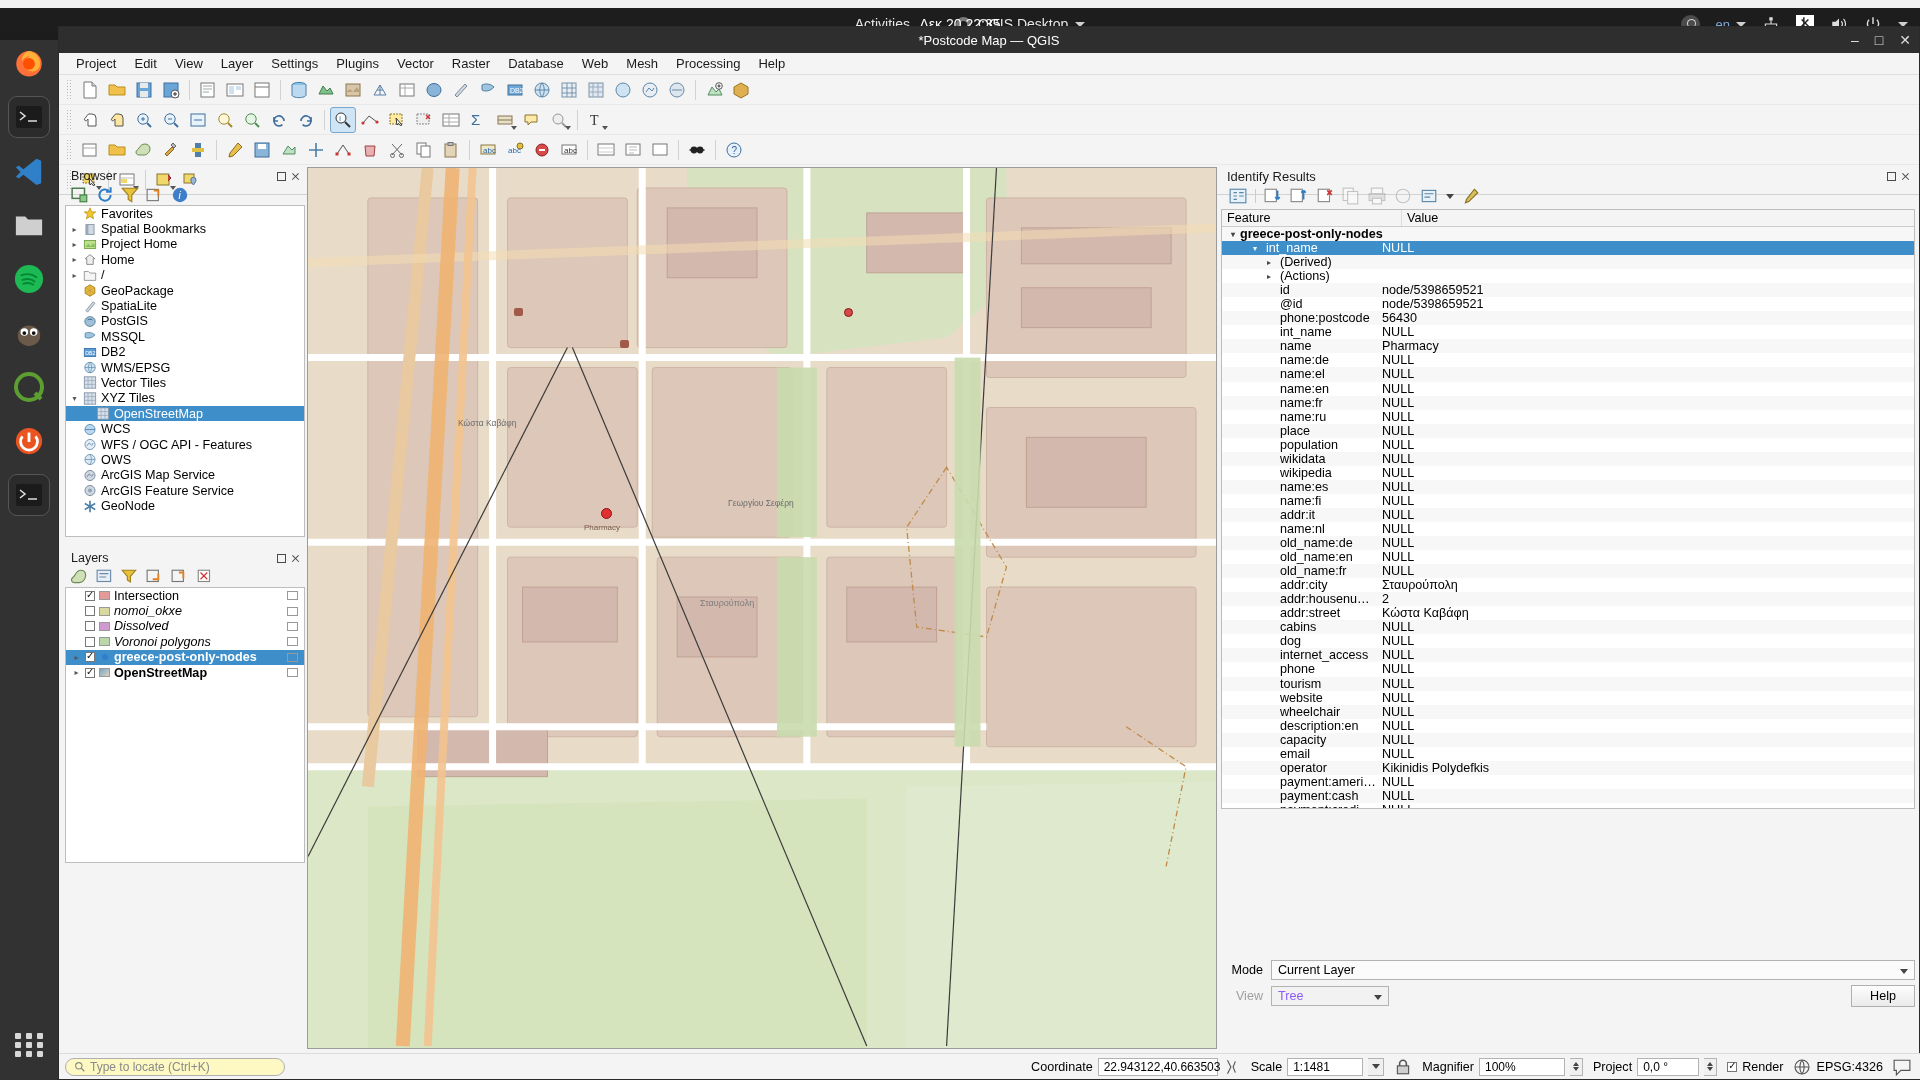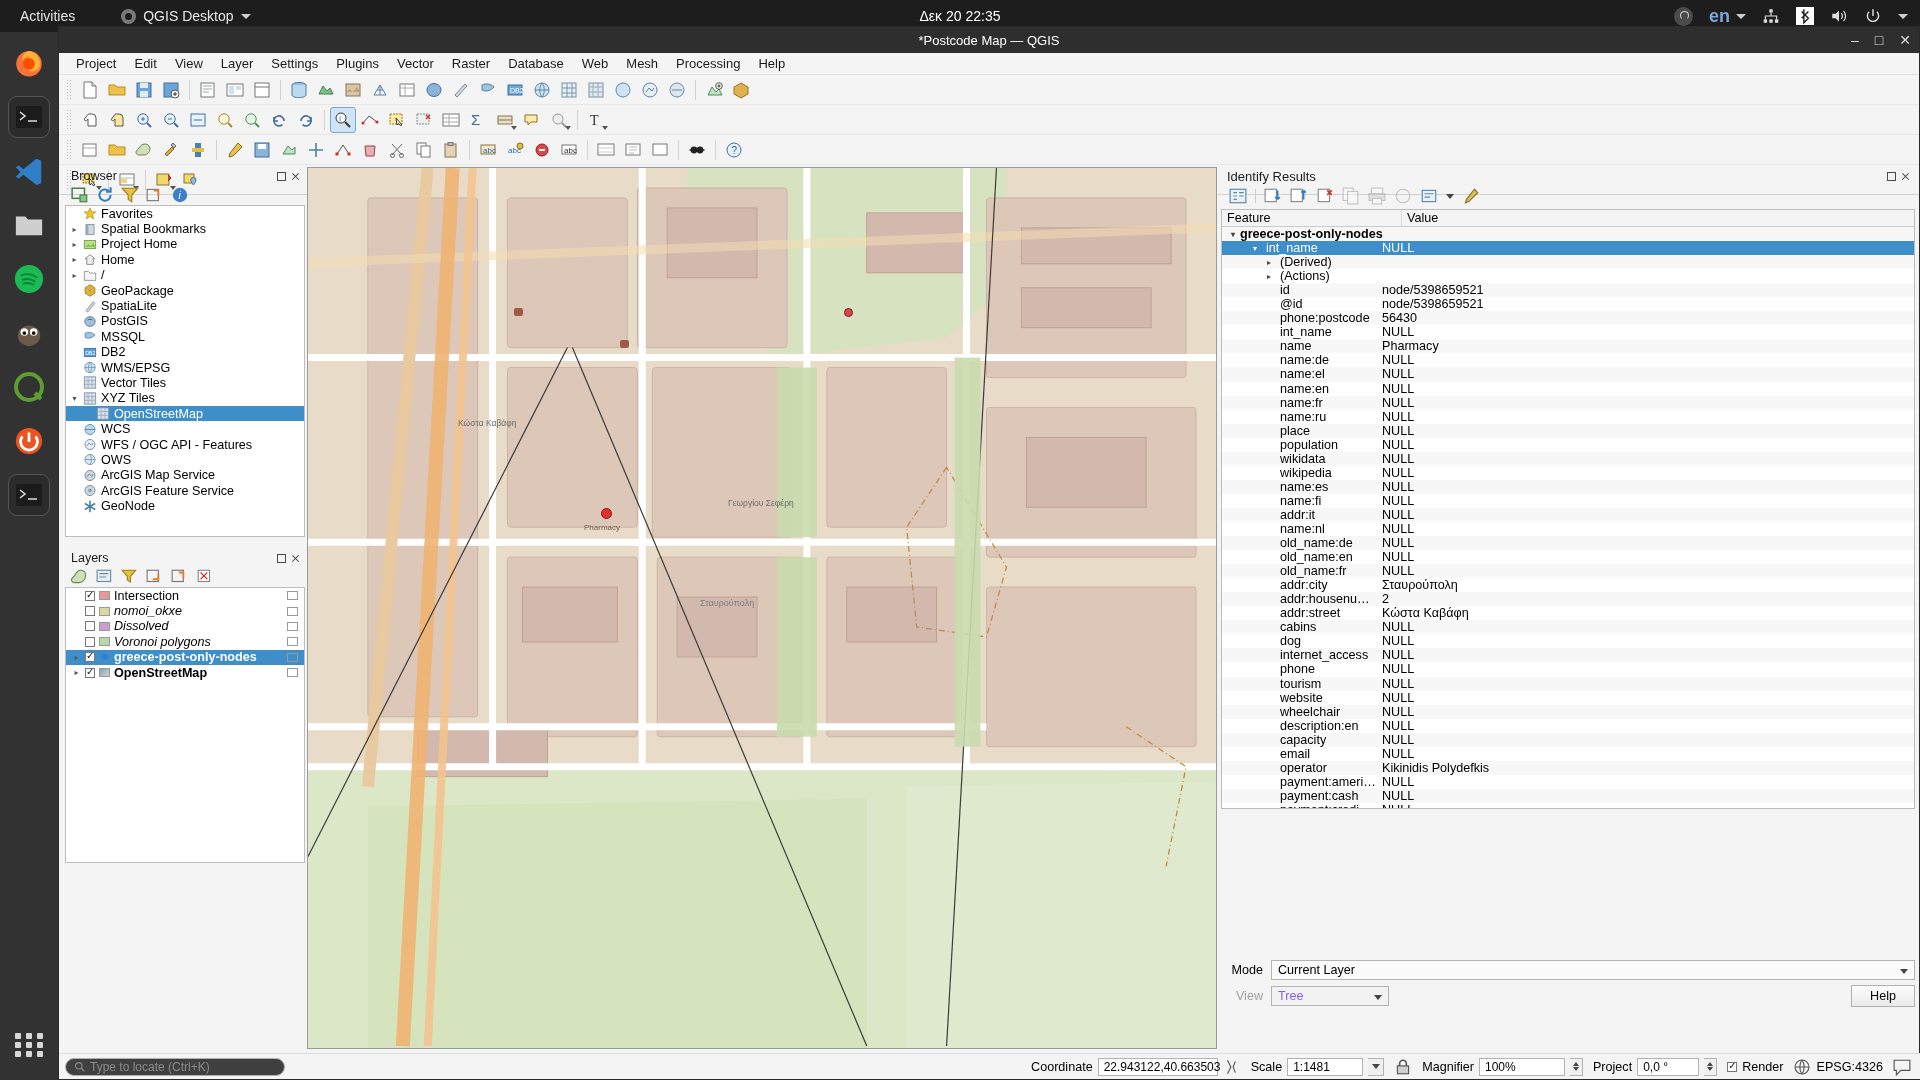--- a/index.html
+++ b/index.html
@@ -1,30 +1,30 @@
 <!DOCTYPE html>
 <html><head>
 <meta charset="utf-8">
 <style>
   * { box-sizing: border-box; margin:0; padding:0; }
   html,body { width:1920px; height:1080px; overflow:hidden; }
   body { font-family:"Liberation Sans", sans-serif; font-size:13px; background:#f0f0f0; }
 
   
-  #gnome-bar { position:absolute; left:0; top:0; width:1920px; height:32px; background:#1d1d1d; color:#e6e6e6; display:flex; align-items:center; font-size:14px; }
+  #gnome-bar { position:absolute; left:0; top:8px; width:1920px; height:32px; background:#1d1d1d; color:#e6e6e6; display:flex; align-items:center; font-size:14px;justify-content:center; }
   #gnome-bar .activities { padding:0 14px; margin-left:6px; }
   #gnome-bar .appmenu { display:flex; align-items:center; gap:7px; margin-left:32px; }
   .qicon-small { width:15px; height:15px; border-radius:50%; background:#7a7a7a; display:inline-block; position:relative; }
   .qicon-small:after { content:""; position:absolute; left:4px; top:4px; width:7px; height:7px; border-radius:50%; background:#1d1d1d; }
   .caret-d { width:0;height:0;border-left:5px solid transparent;border-right:5px solid transparent;border-top:5px solid #cfcfcf; display:inline-block; }
   #gnome-clock { position:absolute; left:50%; transform:translateX(-50%); color:#fff; font-size:14px; }
   #gnome-tray { position:absolute; right:12px; display:flex; align-items:center; gap:16px; }
   .tray-rec { width:19px;height:19px;border-radius:50%;background:#4b4b4b; position:relative; }
   .tray-rec:after{content:"";position:absolute;left:6px;top:4px;width:7px;height:7px;border:1.6px solid #d8d8d8;border-radius:50%;border-bottom-color:transparent;}
-  .lang { color:#7aa7d8; font-weight:bold; font-size:18px; }
+  .lang { color:#7aa7d8; font-weight:normal; font-size:13px; }
 
   
   #qgis { position:absolute; left:58px; top:26px; width:1862px; height:1054px; background:#f4f4f4; border:1px solid #2a2a2a; }
   #titlebar { height:26px; background:#2e2e2e; color:#fff; display:flex; align-items:center; justify-content:center; position:relative; font-size:13px; }
   .winbtns { position:absolute; right:8px; top:0; height:26px; display:flex; align-items:center; gap:16px; color:#dcdcdc; font-size:14px; }
   .winbtn { cursor:default; }
 
   #menubar { height:22px; background:#f4f4f4; display:flex; align-items:center; padding-left:8px; gap:0px; border-bottom:1px solid #e0e0e0; }
   #menubar .mi { padding:2px 9px; font-size:13px; color:#1b1b1b; }
 
@@ -83,21 +83,21 @@
   #idfooter { position:absolute; left:0; bottom:38px; width:694px; }
   .frow { display:flex; align-items:center; gap:8px; height:22px; margin-bottom:4px;text-align:right; }
   .flabel { width:42px; font-size:12.6px; }
   .fcombo { flex:1; height:20px; border:1px solid #b3b3b3; background:#fbfbfb; display:flex; align-items:center; padding-left:6px; font-size:12.6px; position:relative;}
   .fcombo .cv { width:0;height:0;border-left:4px solid transparent;border-right:4px solid transparent;border-top:5px solid #444; position:absolute; right:6px; top:8px;}
   .fcombo.dis { color:#8b5cf6; background:#f2f2f2;}
   .helpbtn { width:64px; height:22px; border:1px solid #b0b0b0; background:linear-gradient(#fdfdfd,#eaeaea); display:flex; align-items:center; justify-content:center; font-size:12.6px;}
 
   
   #statusbar { position:absolute; left:0; bottom:0; width:1862px; height:26px; background:#f4f4f4; display:flex; align-items:center; border-top:1px solid #dcdcdc; font-size:12.6px; }
-  #locator { margin-left:6px; width:220px; height:18px; border:1px solid #b0b0b0; background:#404040; border-radius:9px; display:flex; align-items:center; padding-left:8px; gap:5px; color:#8a8a8a; font-size:12px;}
+  #locator { margin-left:6px; width:220px; height:18px; border:1px solid #b0b0b0; background:#fef9c3; border-radius:9px; display:flex; align-items:center; padding-left:8px; gap:5px; color:#8a8a8a; font-size:12px;}
   .sbitem { display:flex; align-items:center; gap:5px; margin-left:10px; }
   .sbfield { height:18px; border:1px solid #b3b3b3; background:#fff; display:flex; align-items:center; padding:0 5px; font-size:12px;}
   .spin { width:13px; height:18px; border:1px solid #b3b3b3; border-left:none; background:#f0f0f0; display:flex; flex-direction:column; justify-content:center; align-items:center; }
   .spin i { width:0;height:0;border-left:3px solid transparent;border-right:3px solid transparent; display:block; }
   .spin i.up { border-bottom:4px solid #444; margin-bottom:1px;}
   .spin i.dn { border-top:4px solid #444; }
   .combo-arrow { width:16px;height:18px;border:1px solid #b3b3b3;border-left:none;background:#f0f0f0;display:flex;align-items:center;justify-content:center;}
   .combo-arrow:after{content:"";width:0;height:0;border-left:4px solid transparent;border-right:4px solid transparent;border-top:5px solid #444;}
 
   

